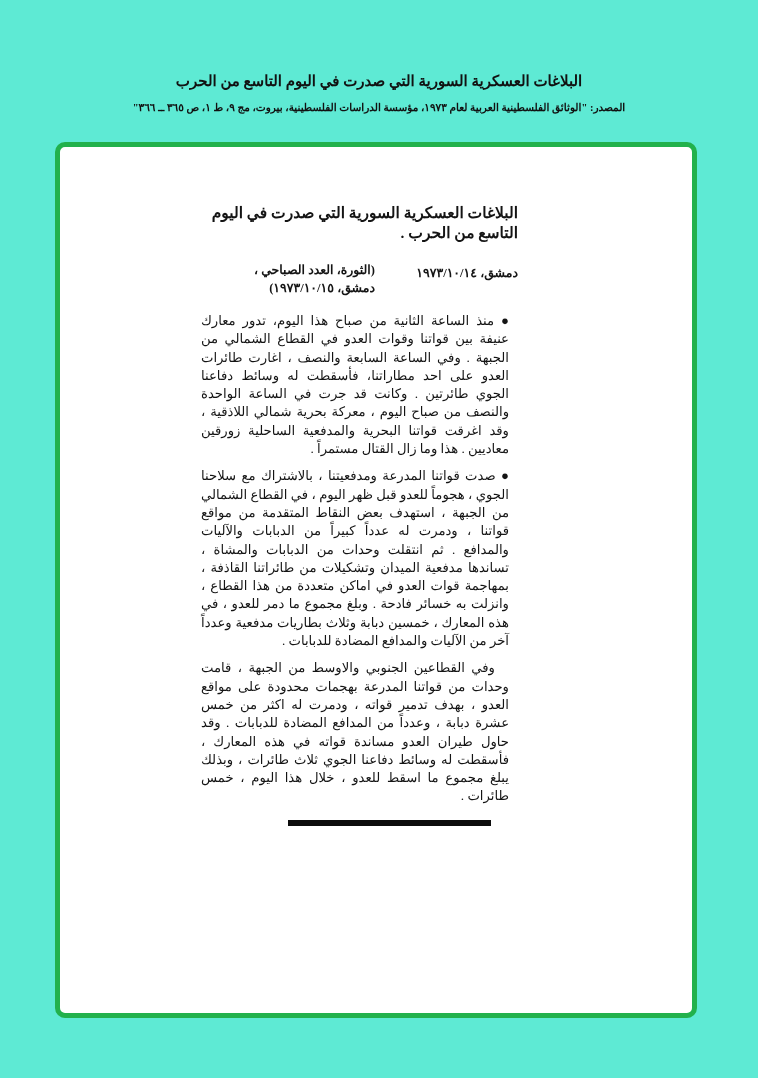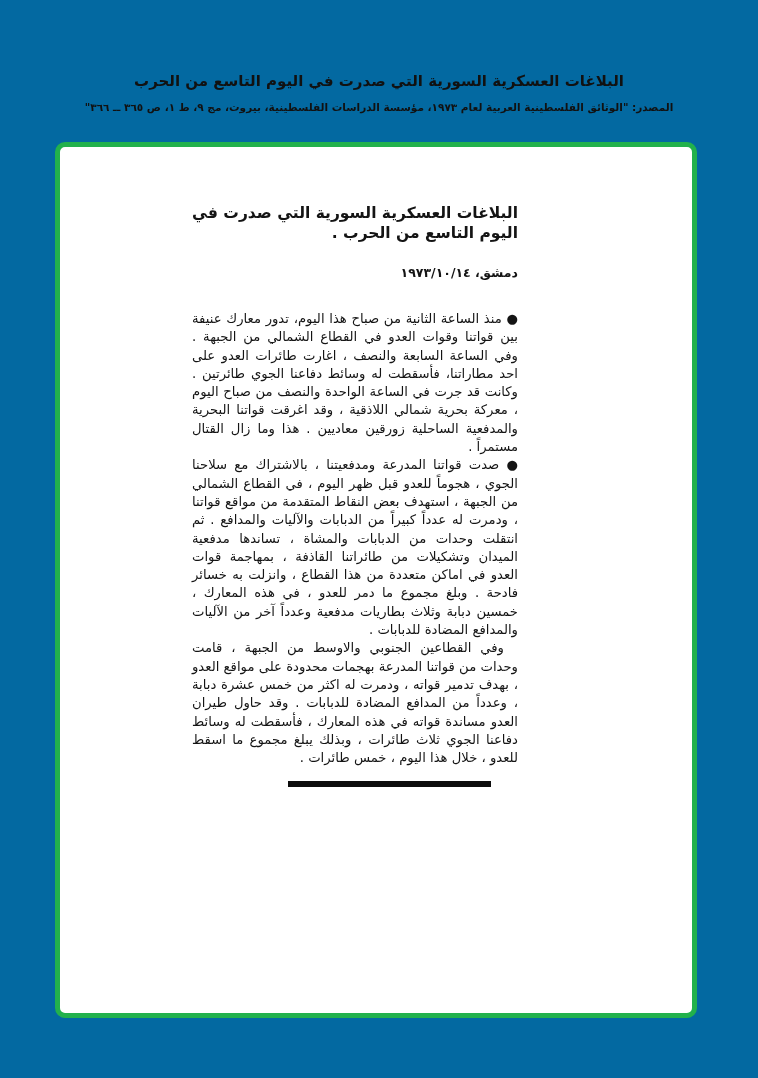--- a/index.html
+++ b/index.html
@@ -5,23 +5,24 @@
   html, body {
     margin: 0;
     padding: 0;
     background: #ffffff;
     font-family: "DejaVu Sans", sans-serif;
   }
   .page {
     position: relative;
     width: 758px;
     height: 1078px;
-    background: #0369a1;
+    background: #5eead4;
     overflow: hidden;
     color: #111111;
+    font-family: Liberation Serif, serif;
   }
   
   .outer-title {
     position: absolute;
     top: 72px;
     left: 0;
     right: 0;
     text-align: center;
     direction: rtl;
     font-weight: bold;
@@ -82,21 +83,21 @@
   }
   .dateline-citation {
     position: absolute;
     top: 0;
     left: 53px;
     width: 130px;
     line-height: 18px;
     text-align: right;
   }
   .para {
-    margin: 0;
+    margin: 9px;
     font-size: 13.2px;
     line-height: 18.3px;
   }
   .para.indent {
     text-indent: 14px;
   }
   .end-rule {
     width: 203px;
     height: 6px;
     background: #0d0d0d;
@@ -112,20 +113,21 @@
 
   <div class="outer-source">المصدر: "الوثائق الفلسطينية العربية لعام ١٩٧٣، مؤسسة الدراسات الفلسطينية، بيروت، مج ٩، ط ١، ص ٣٦٥ ــ ٣٦٦"</div>
 
   <div class="green-frame">
     <div class="doc">
 
       <h2 class="doc-title">البلاغات العسكرية السورية التي صدرت في اليوم التاسع من الحرب .</h2>
 
       <div class="dateline">
         <span class="dateline-place">دمشق، ١٩٧٣/١٠/١٤</span>
+        <span class="dateline-citation">(الثورة، العدد الصباحي ، دمشق، ١٩٧٣/١٠/١٥)</span>
       </div>
 
       <p class="para">● منذ الساعة الثانية من صباح هذا اليوم، تدور معارك عنيفة بين قواتنا وقوات العدو في القطاع الشمالي من الجبهة . وفي الساعة السابعة والنصف ، اغارت طائرات العدو على احد مطاراتنا، فأسقطت له وسائط دفاعنا الجوي طائرتين . وكانت قد جرت في الساعة الواحدة والنصف من صباح اليوم ، معركة بحرية شمالي اللاذقية ، وقد اغرقت قواتنا البحرية والمدفعية الساحلية زورقين معاديين . هذا وما زال القتال مستمراً .</p>
 
       <p class="para">● صدت قواتنا المدرعة ومدفعيتنا ، بالاشتراك مع سلاحنا الجوي ، هجوماً للعدو قبل ظهر اليوم ، في القطاع الشمالي من الجبهة ، استهدف بعض النقاط المتقدمة من مواقع قواتنا ، ودمرت له عدداً كبيراً من الدبابات والآليات والمدافع . ثم انتقلت وحدات من الدبابات والمشاة ، تساندها مدفعية الميدان وتشكيلات من طائراتنا القاذفة ، بمهاجمة قوات العدو في اماكن متعددة من هذا القطاع ، وانزلت به خسائر فادحة . وبلغ مجموع ما دمر للعدو ، في هذه المعارك ، خمسين دبابة وثلاث بطاريات مدفعية وعدداً آخر من الآليات والمدافع المضادة للدبابات .</p>
 
       <p class="para indent">وفي القطاعين الجنوبي والاوسط من الجبهة ، قامت وحدات من قواتنا المدرعة بهجمات محدودة على مواقع العدو ، بهدف تدمير قواته ، ودمرت له اكثر من خمس عشرة دبابة ، وعدداً من المدافع المضادة للدبابات . وقد حاول طيران العدو مساندة قواته في هذه المعارك ، فأسقطت له وسائط دفاعنا الجوي ثلاث طائرات ، وبذلك يبلغ مجموع ما اسقط للعدو ، خلال هذا اليوم ، خمس طائرات .</p>
 
 
       <div class="end-rule"></div>

